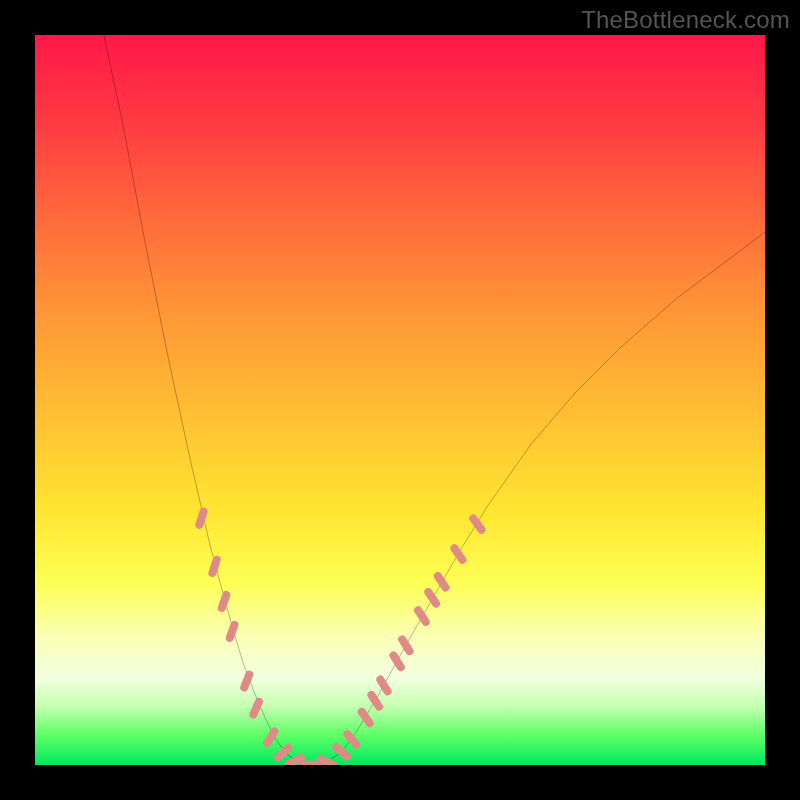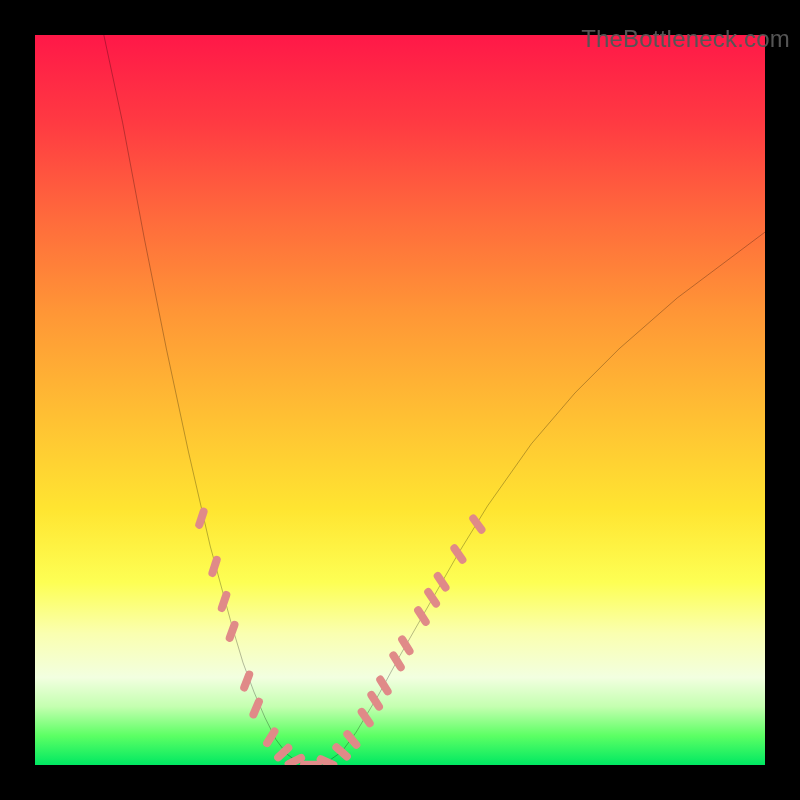--- a/index.html
+++ b/index.html
@@ -13,21 +13,20 @@
   }
   .watermark {
     position: absolute;
     top: 6px;
     right: 10px;
     color: #555;
     font-size: 24px;
     font-weight: 500;
     z-index: 10;
     letter-spacing: 0.2px;
-    margin-top: 19px;
   }
   .plot-area {
     position: absolute;
     left: 35px;
     top: 35px;
     width: 730px;
     height: 730px;
     background: linear-gradient(to bottom,
       #ff1848 0%,
       #ff3a42 12%,

